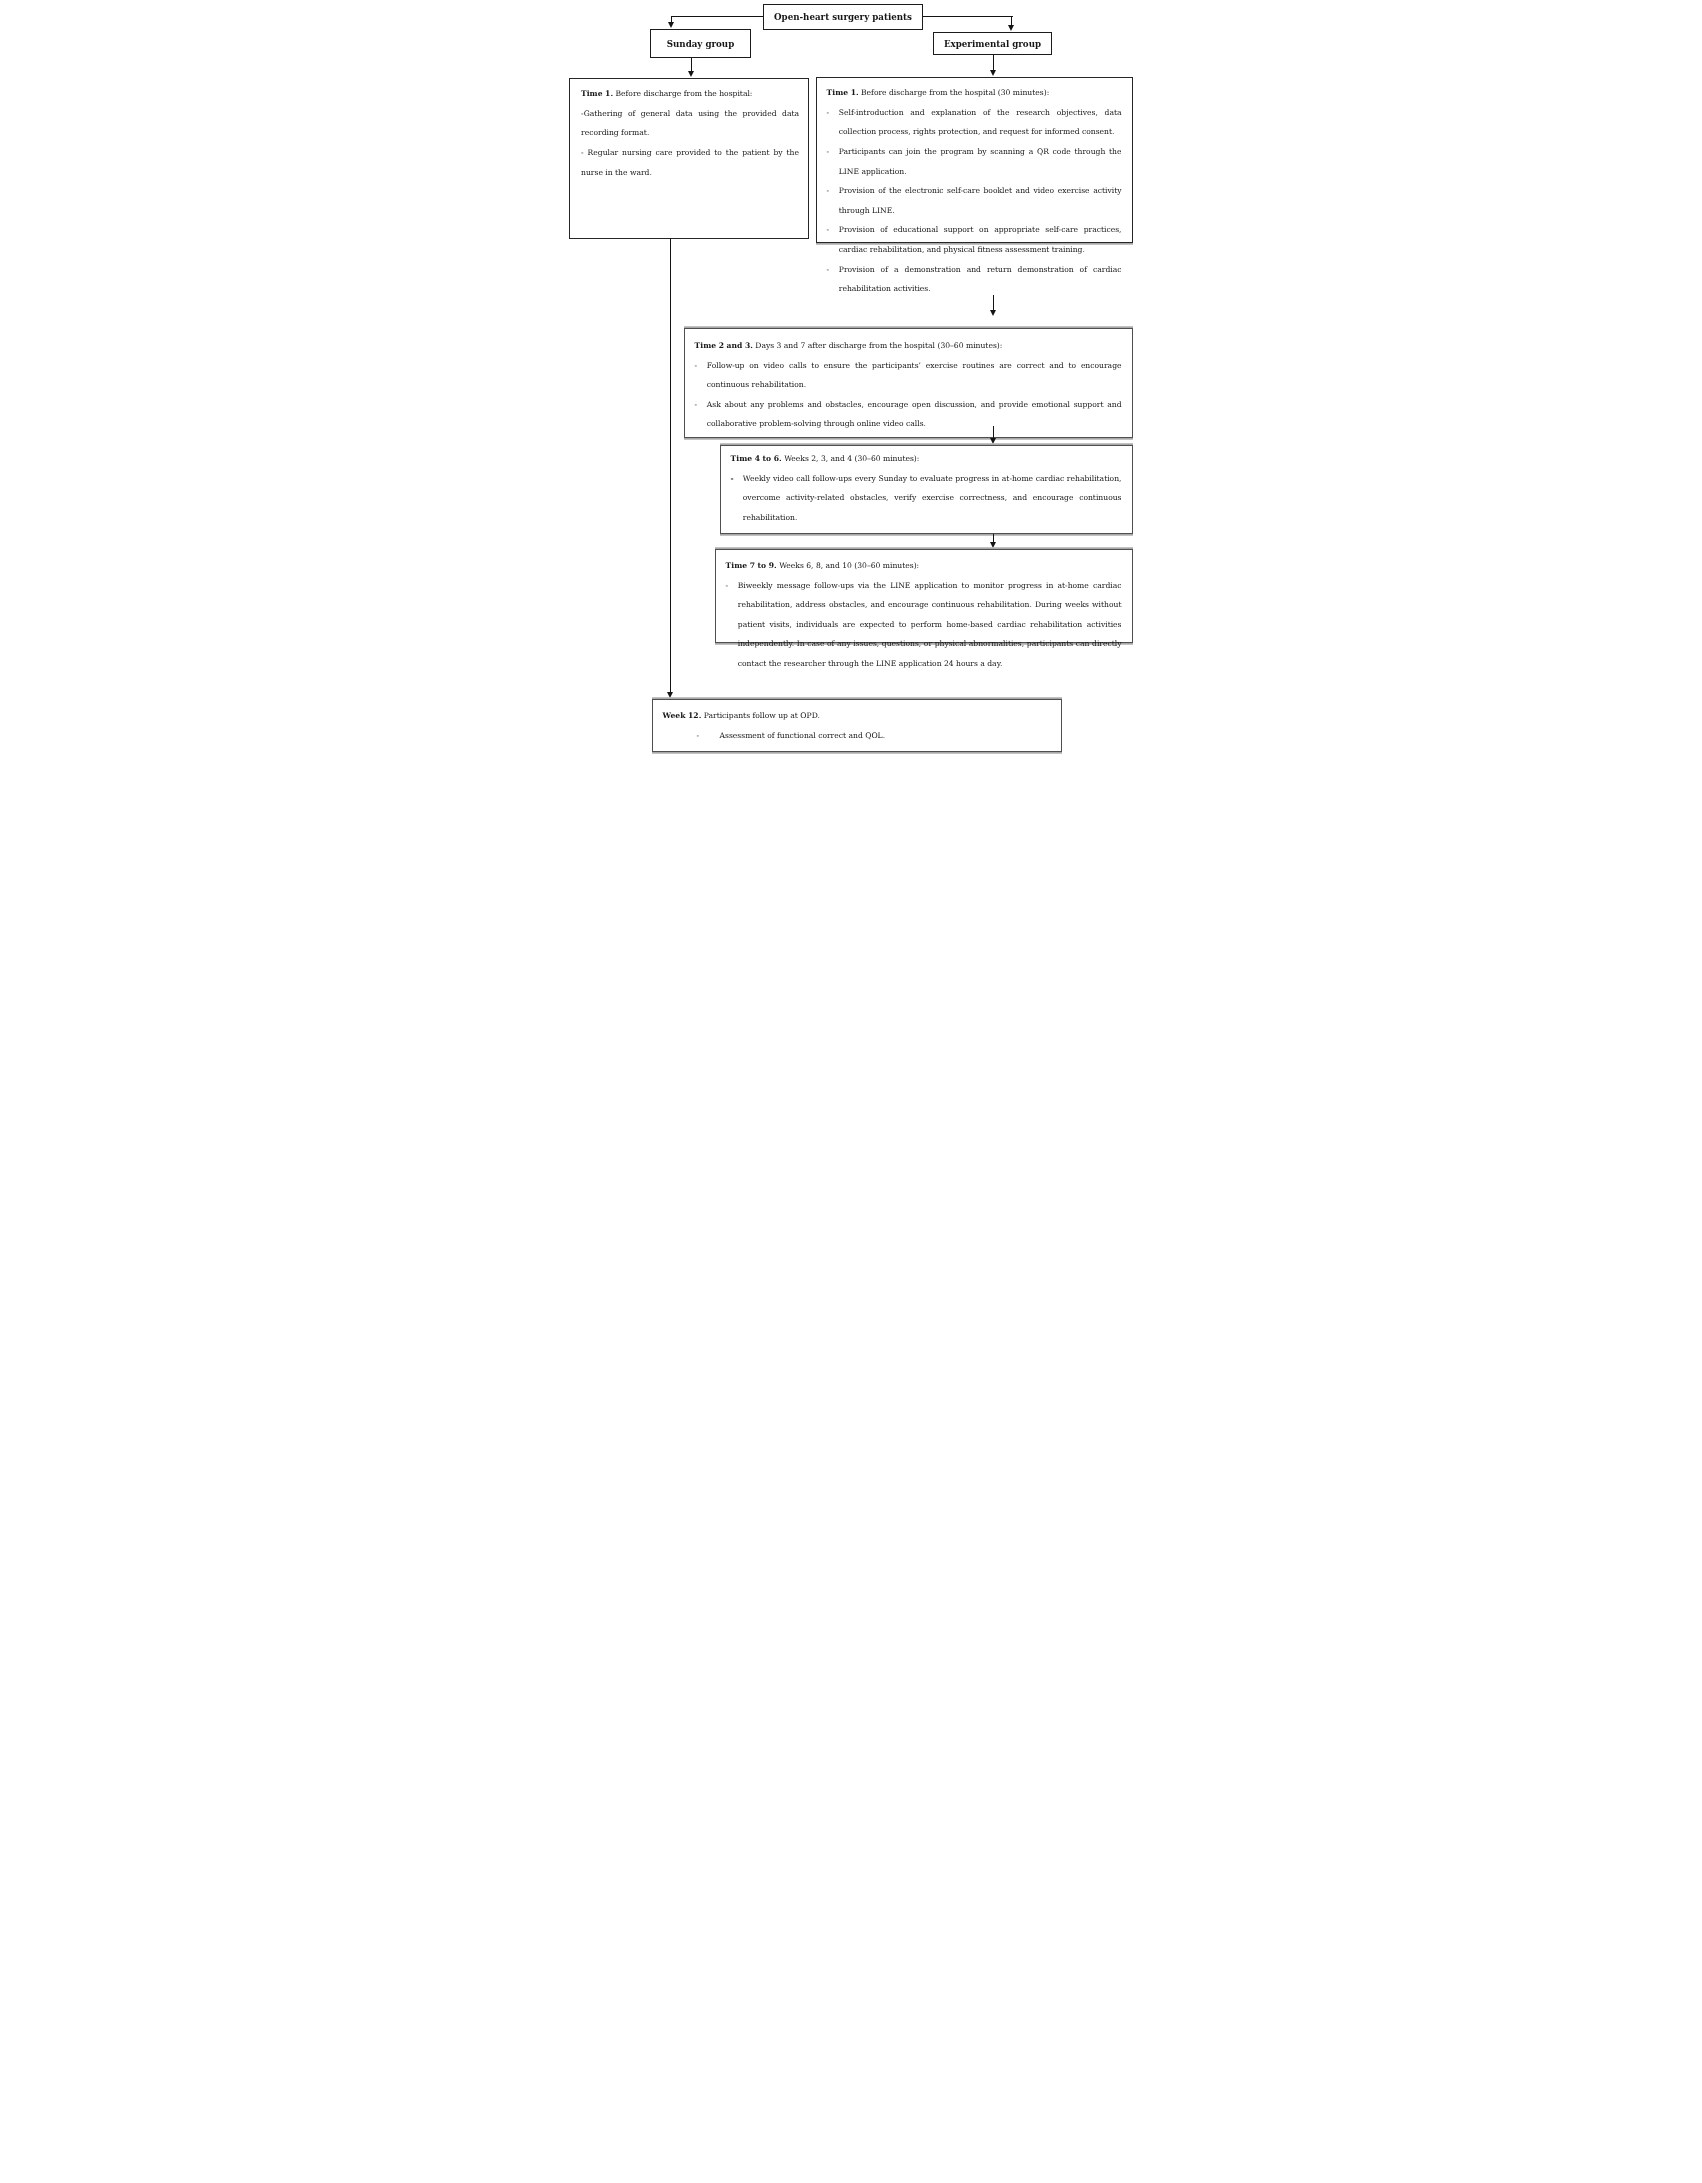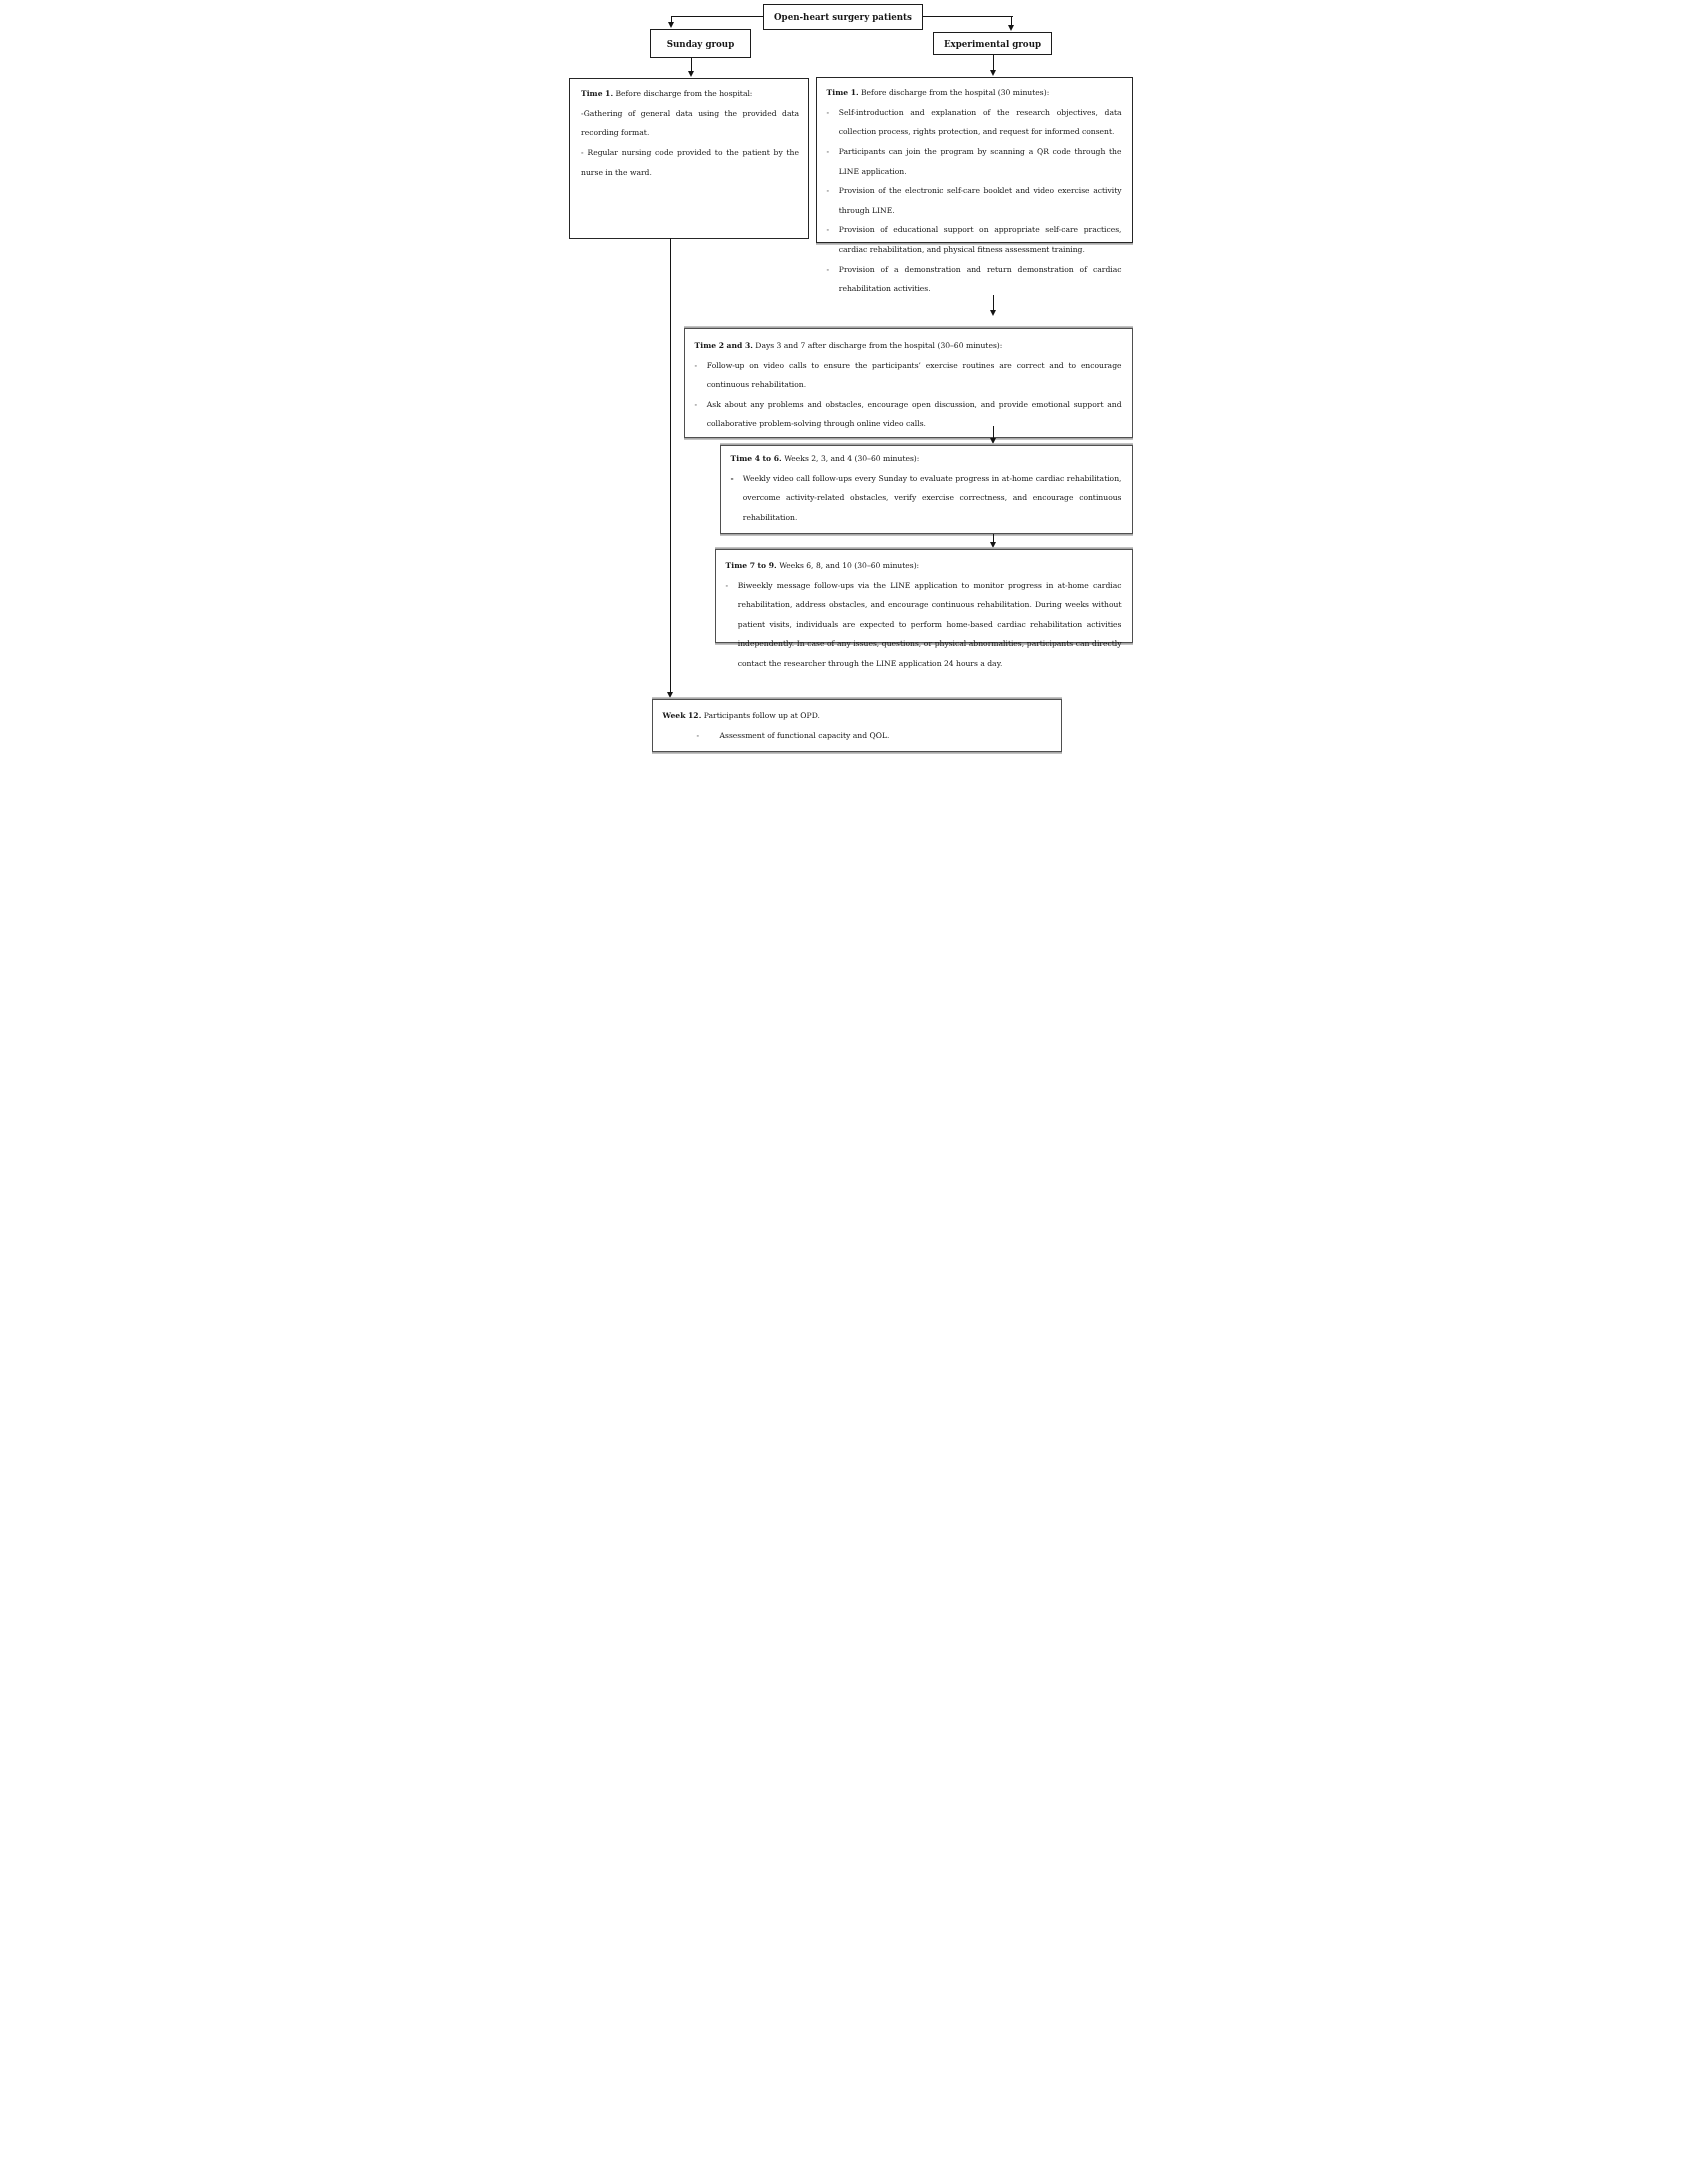--- a/index.html
+++ b/index.html
@@ -64,21 +64,21 @@
   <div class="vline thin" style="left:124px;top:58px;height:14.4px;"></div>
   <div class="arrow-down" style="left:121px;top:71px;"></div>
 
   <div class="vline thin" style="left:426px;top:55px;height:16.6px;"></div>
   <div class="arrow-down" style="left:423px;top:70px;"></div>
 
   <div class="box content-box" style="left:1.7px;top:78px;width:240px;height:161px;">
     <div class="inner" style="padding:5.2px 8.7px 0 11.4px;">
       <div class="head"><b>Time 1.</b><span> Before discharge from the hospital:</span></div>
       <p class="para">-Gathering of general data using the provided data recording format.</p>
-      <p class="para">- Regular nursing code provided to the patient by the nurse in the ward.</p>
+      <p class="para">- Regular nursing care provided to the patient by the nurse in the ward.</p>
     </div>
   </div>
 
   <div class="box content-box" style="left:249px;top:77px;width:317px;height:166px;box-shadow:0 1.7px 0 #a8a8a8;">
     <div class="inner">
       <div class="head"><b>Time 1.</b><span> Before discharge from the hospital (30 minutes):</span></div>
       <div class="bullet">
           <span class="dash">-</span>
           <div class="btext">Self-introduction and explanation of the research objectives, data collection process, rights protection, and request for informed consent.</div>
         </div>
@@ -145,19 +145,19 @@
   </div>
 
   <div class="vline thin" style="left:103px;top:238px;height:455px;"></div>
   <div class="arrow-down" style="left:100px;top:692px;"></div>
 
   <div class="box content-box grayband" style="left:85px;top:699px;width:410px;height:53px;">
     <div class="inner" style="padding-top:6.1px;">
       <div class="head"><b>Week 12.</b><span> Participants follow up at OPD.</span></div>
       <div class="bullet wide-indent">
           <span class="dash">-</span>
-          <div class="btext" style="text-align:left;">Assessment of functional capacity and QOL.</div>
+          <div class="btext" style="text-align:left;">Assessment of functional correct and QOL.</div>
         </div>
     </div>
   </div>
 
 </div>
 
 
 </body></html>

